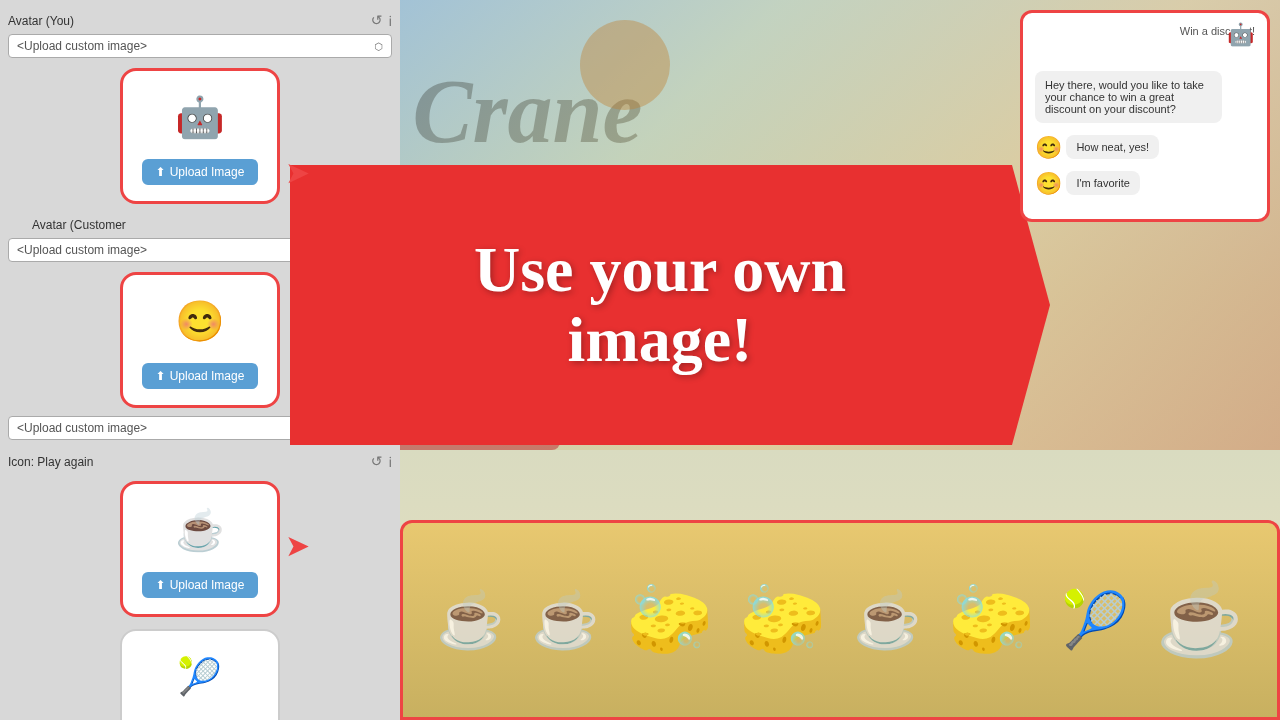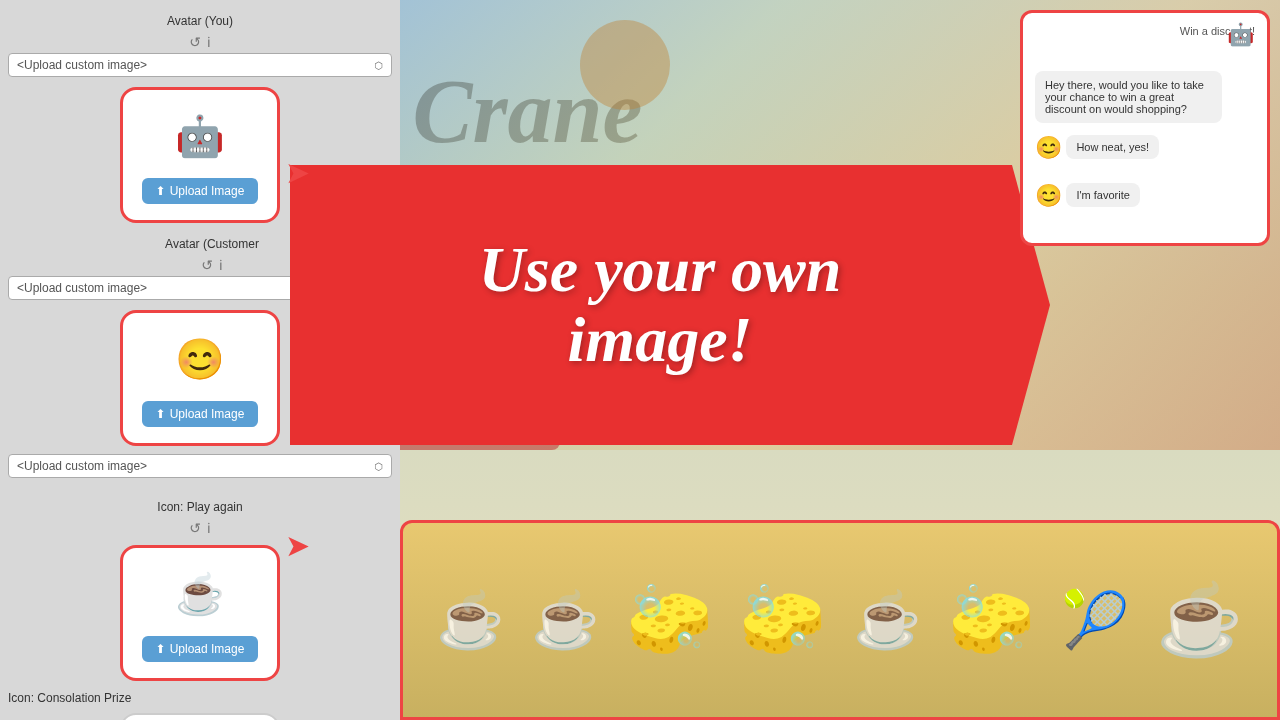--- a/index.html
+++ b/index.html
@@ -134,21 +134,20 @@
     }
 
     .banner-text {
       color: white;
       font-size: 64px;
       font-weight: 900;
       font-family: 'Georgia', cursive;
       text-align: center;
       line-height: 1.1;
       text-shadow: 2px 2px 6px rgba(0,0,0,0.3);
-      font-style: italic;
       margin-left: 20px;
     }
 
     
     .chat-panel {
       position: absolute;
       top: 10px;
       right: 10px;
       width: 250px;
       background: white;
@@ -175,21 +174,21 @@
       max-width: 85%;
       align-self: flex-end;
     }
 
     .chat-bubble-user {
       background: #f0f0f0;
       border-radius: 8px;
       padding: 6px 10px;
       font-size: 11px;
       color: #333;
-      margin-bottom: 18px;
+      margin-bottom: 6px;
       max-width: 70%;
     }
 
     .chat-row {
       display: flex;
       align-items: flex-start;
       gap: 4px;
       margin-bottom: 6px;
     }
 
@@ -230,21 +229,20 @@
       display: flex;
       justify-content: center;
       margin: 4px 0;
     }
 
     .header-section {
       display: flex;
       align-items: center;
       justify-content: space-between;
       margin-bottom: 2px;
-      flex-direction: column;
     }
 
     .header-icons {
       display: flex;
       gap: 6px;
     }
 
     
     .bg-items {
       position: absolute;
@@ -338,39 +336,38 @@
         <span>Upload Image</span>
       </button>
     </div>
   </div>
 
   <div class="dropdown-row">
     <span>&lt;Upload custom image&gt;</span>
     <span class="dropdown-arrow">⬡</span>
   </div>
 
-  <div class="header-section" style="margin-top:16px;">
+  <div class="header-section" style="margin-top:9px;">
     <span class="section-label">Icon: Play again</span>
     <div class="header-icons">
       <button class="icon-btn-small">↺</button>
       <button class="icon-btn-small">ℹ</button>
     </div>
   </div>
 
   <div class="card-container">
     <div class="upload-card red-outline">
       <div class="avatar-img">☕</div>
       <button class="upload-btn">
         <span>⬆</span>
         <span>Upload Image</span>
       </button>
     </div>
   </div>
 
-  <div class="section-label">Icon: Consolation Prize</div>
 
   <div class="card-container">
     <div class="upload-card" style="border:2px solid #ccc;">
       <div class="avatar-img" style="font-size:36px;">🎾</div>
 
     </div>
   </div>
 
 </div>
 
@@ -386,21 +383,21 @@
 </div>
 
 <div class="chat-panel">
   <div style="position:relative; display:flex; justify-content:flex-end; align-items:center; margin-bottom:26px;">
     <span class="chat-header">Win a discount!</span>
     <span style="position:absolute; right:0; font-size:22px;">🤖</span>
   </div>
 
   <div class="chat-row">
     <div class="chat-bubble-bot">
-      <span>Hey there, would you like to take your chance to win a great discount on would shopping?</span>
+      <span>Hey there, would you like to take your chance to win a great discount on your discount?</span>
     </div>
   </div>
 
   <div class="chat-row" style="justify-content: flex-start; gap: 4px;">
     <span style="font-size:22px;">😊</span>
     <div class="chat-bubble-user">
       <span>How neat, yes!</span>
     </div>
   </div>
 

